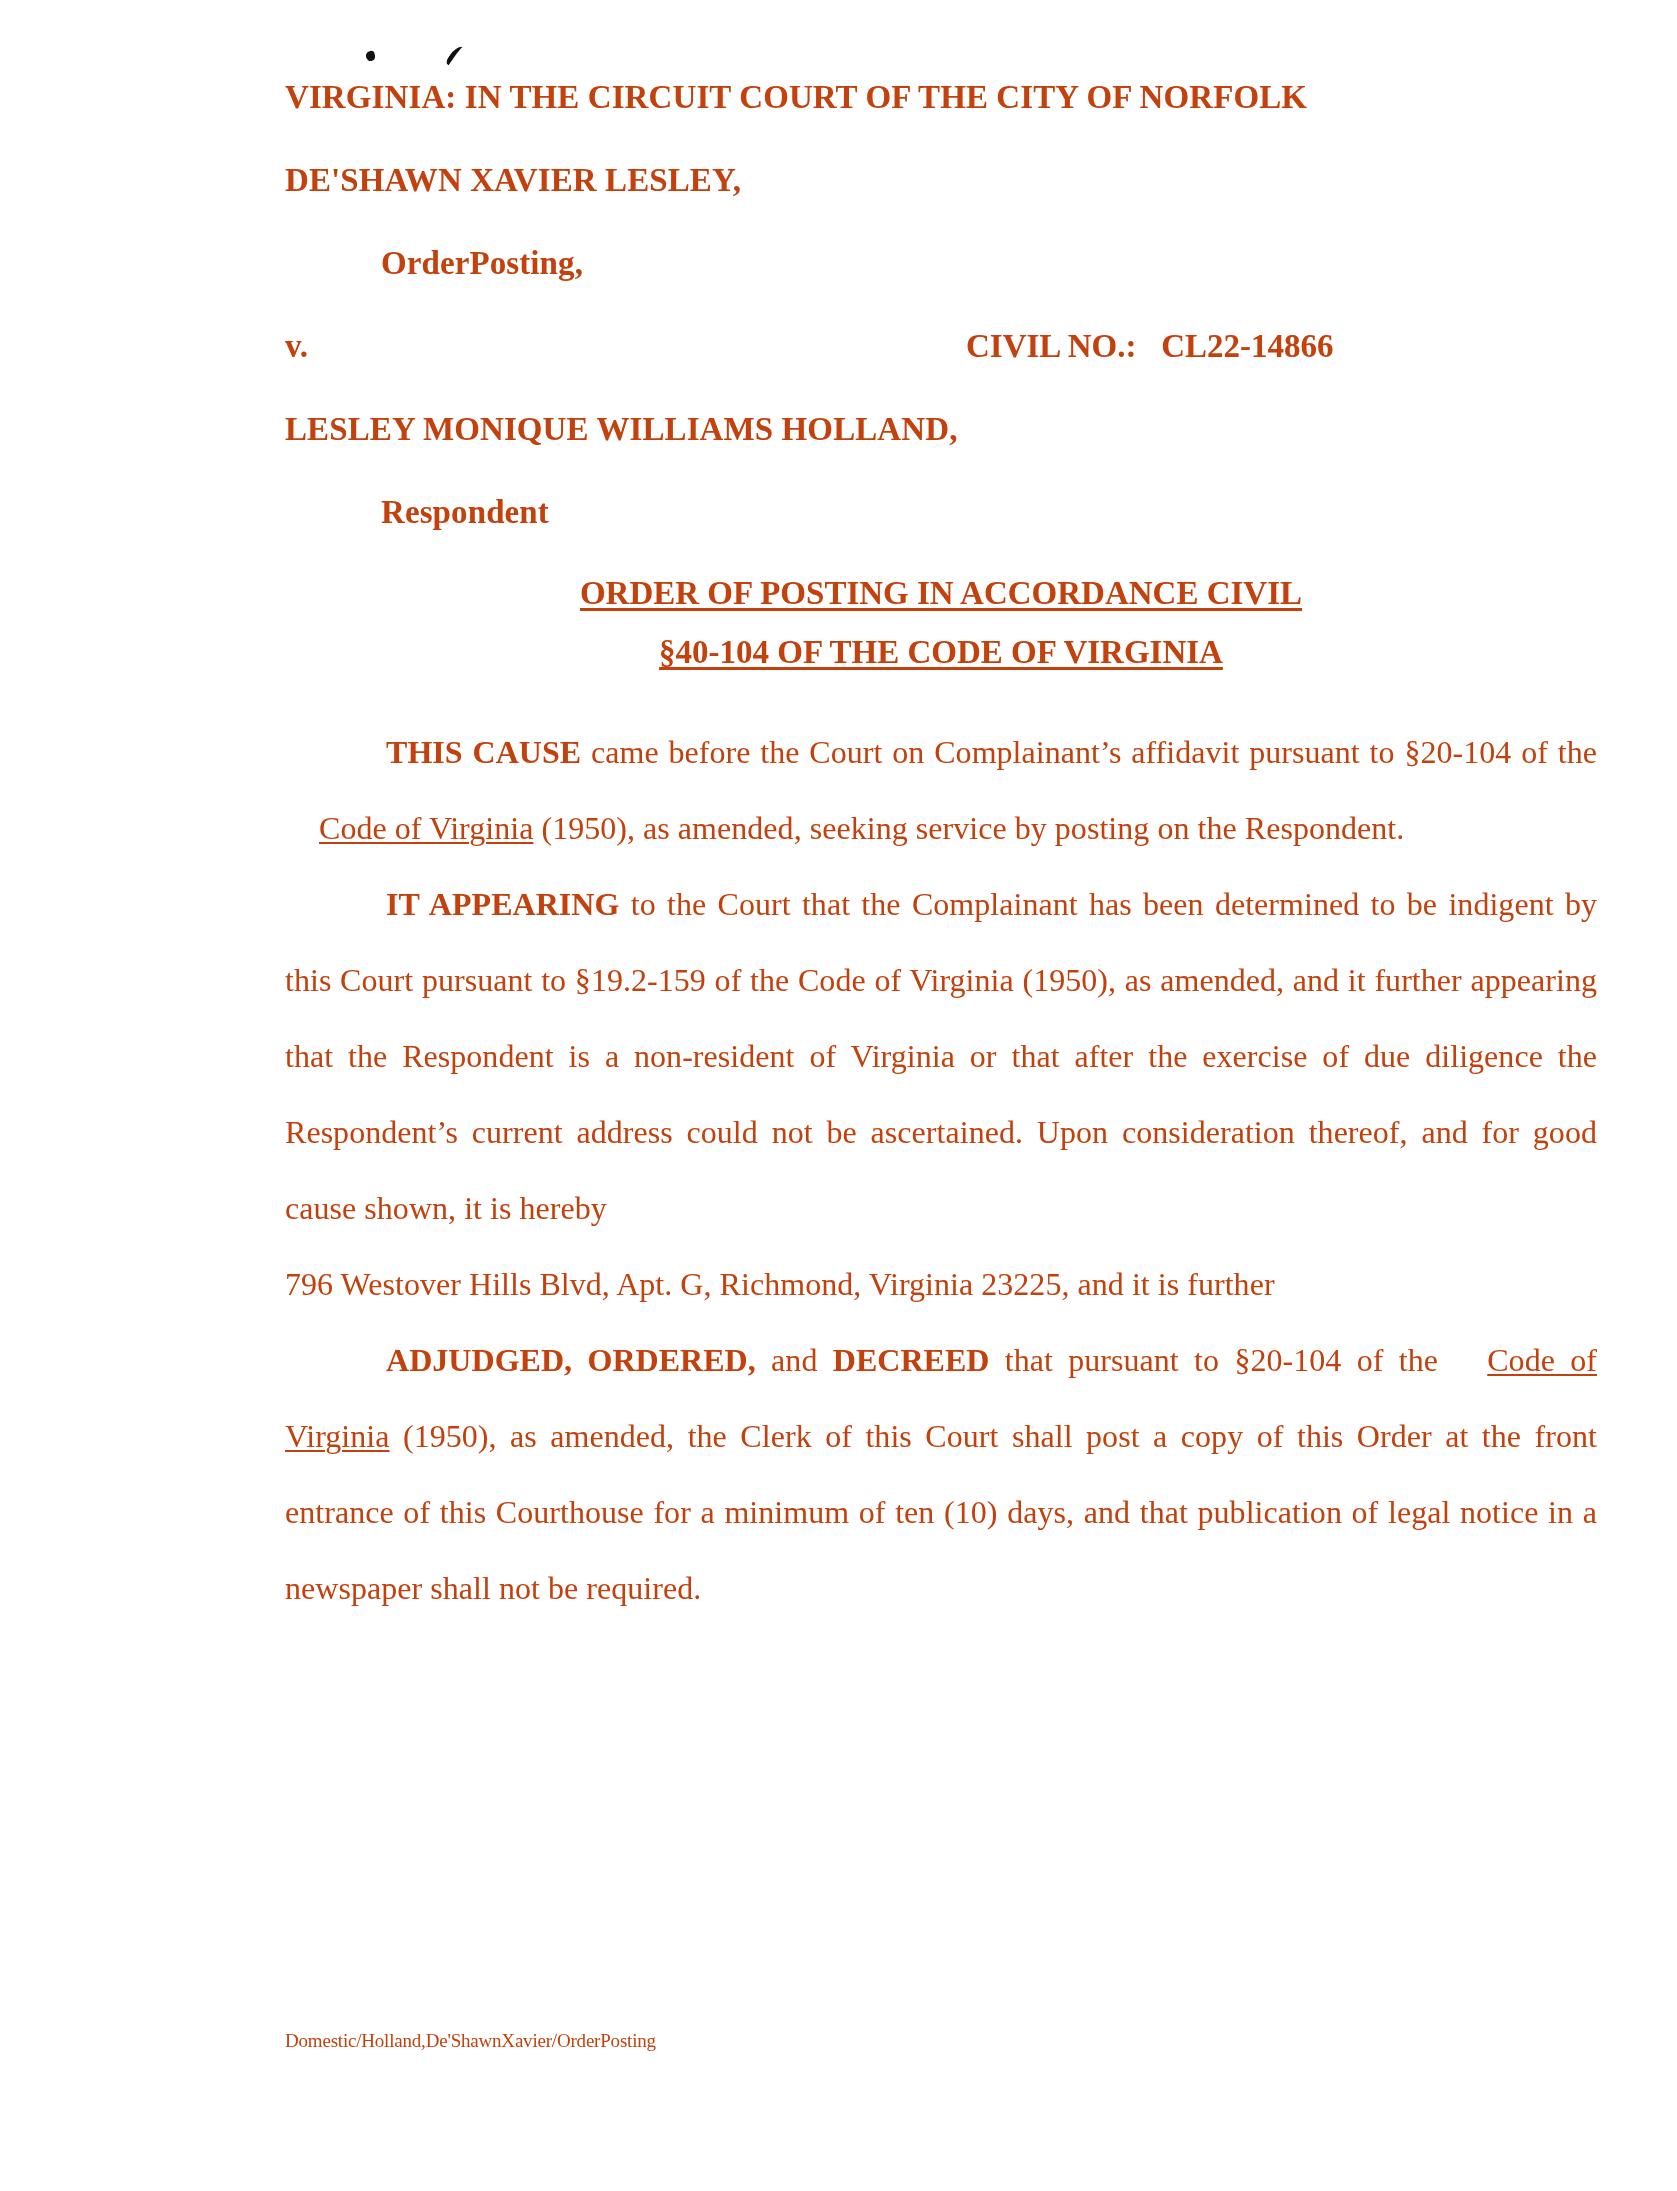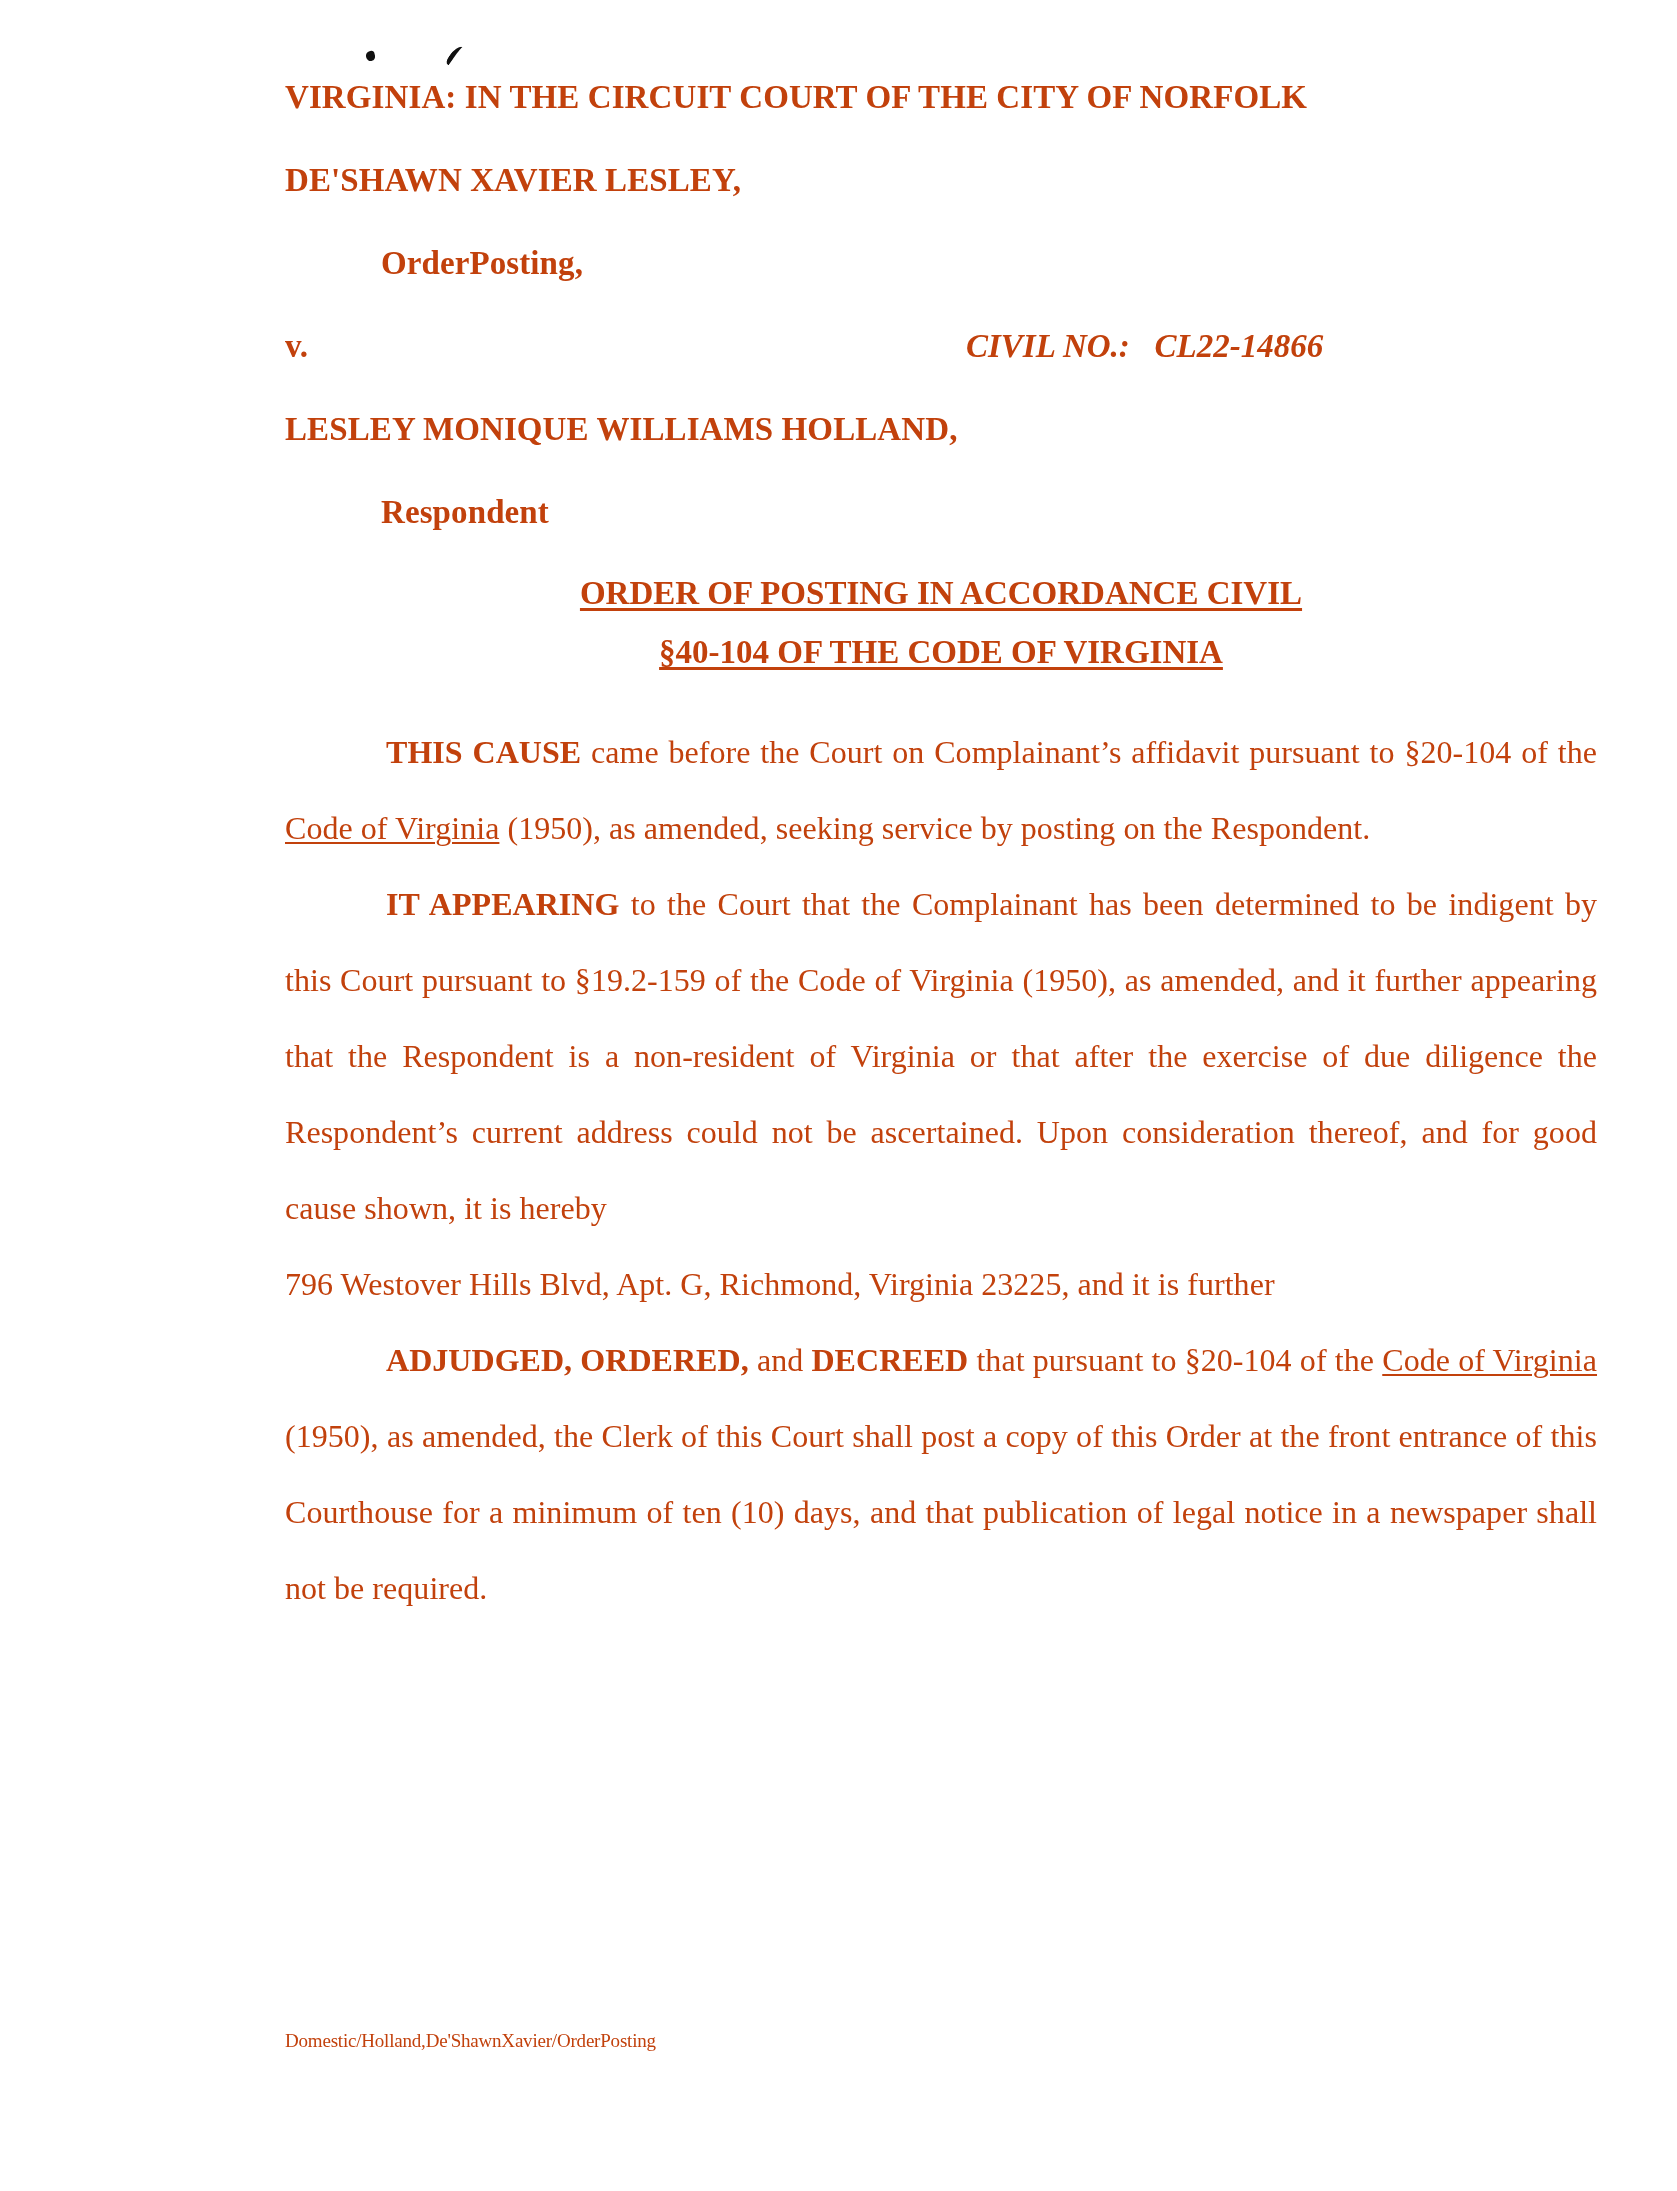--- a/index.html
+++ b/index.html
@@ -71,21 +71,20 @@
     font-size: 33px;
     line-height: 1;
     margin-bottom: 26px;
   }
   .caption-row .vee {
     width: 681px;
     flex: 0 0 681px;
   }
   .caption-row .civil {
     white-space: pre;
-    font-style: italic;
   }
 
   
   .doc-title {
     text-align: center;
     font-weight: bold;
     font-size: 33px;
     line-height: 1;
     margin-top: 48px;
   }
@@ -123,20 +122,21 @@
   }
 
   b.caps {
     font-weight: bold;
   }
 
   u.ul {
     text-decoration: underline;
     text-underline-offset: 3.4px;
     text-decoration-thickness: 1.7px;
+    margin-left: 34px;
   }
 
   
   .footer {
     position: absolute;
     left: 285px;
     top: 2031px;
     font-size: 19px;
     line-height: 1;
     white-space: nowrap;

